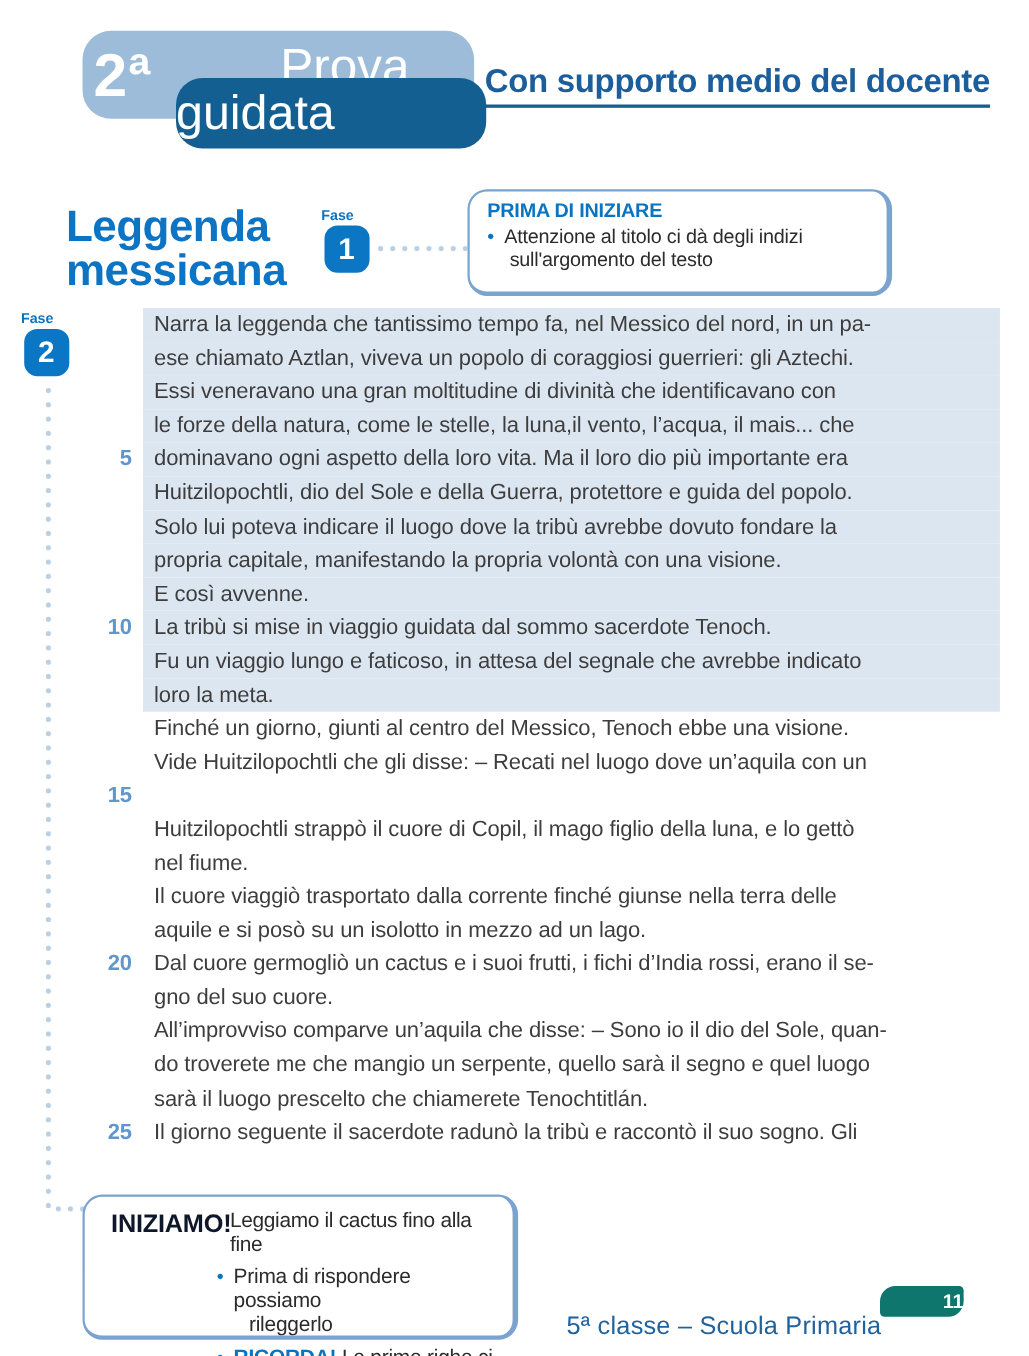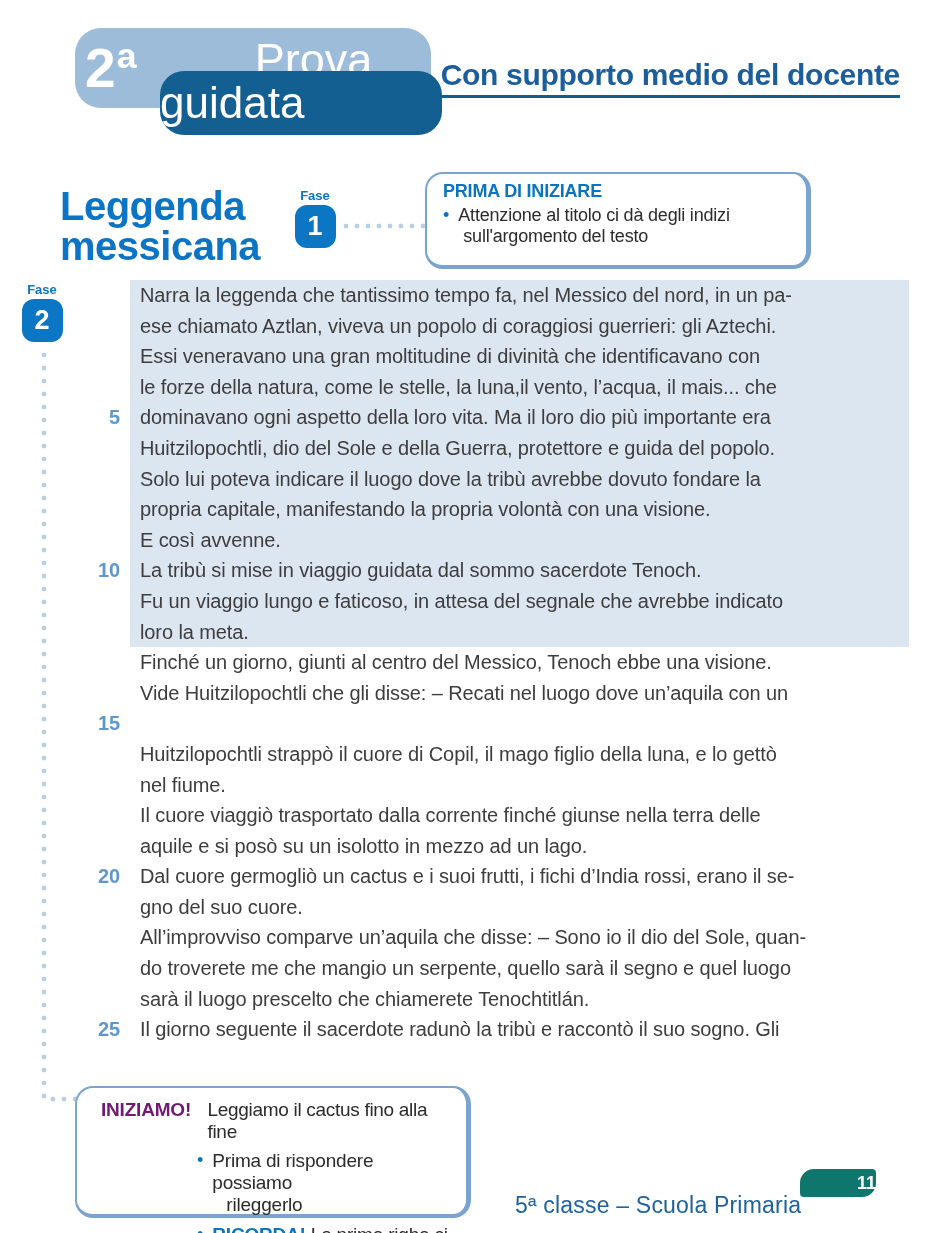--- a/index.html
+++ b/index.html
@@ -32,21 +32,21 @@
     color:#1b5e9b; letter-spacing:-0.3px;
   }
 
   
   .doc-title {
     position:absolute; left:60px; top:186px; font-size:40px; line-height:40px;
     font-weight:700; color:#0c74c4; letter-spacing:-0.5px;
   }
 
   
-  .fase { position:absolute; width:46px; text-align:center; }
+  .fase { position:absolute; width:46px; text-align:left; }
   .fase-1 { left:292px; top:188px; }
   .fase-2 { left:19px; top:282px; }
   .flabel { display:block; font-size:13px; font-weight:700; color:#0b74c4; margin-bottom:2px; }
   .fnum {
     width:41px; height:43px; margin:0 auto; background:#0b77c4; border-radius:12px;
     color:#ffffff; font-size:27px; font-weight:700;
     display:flex; align-items:center; justify-content:center;
   }
 
   
@@ -74,21 +74,21 @@
   .bullet { display:flex; }
   .bullet + .bullet { margin-top:7px; }
   .dot { color:#0b74c0; font-size:18px; line-height:1.2; margin-right:9px; }
   .blines { flex:1; }
   .bline { font-size:18px; color:#2b2b2b; line-height:1.17; letter-spacing:-0.2px; }
   .bline.cont { padding-left:5px; }
   .blabel { color:#0b74c0; font-weight:700; }
 
   .iniziamo { left:75px; top:1086px; width:396px; height:132px; padding:11px 8px 0 24px; }
   .iniz-head { display:flex; margin-bottom:7px; }
-  .iniz-title { font-size:19px; font-weight:700; color:#701a75; width:108px; letter-spacing:-0.2px; }
+  .iniz-title { font-size:23px; font-weight:700; color:#0f172a; width:108px; letter-spacing:-0.2px; }
   .iniz-intro { font-size:19px; color:#2b2b2b; letter-spacing:-0.3px; }
   .iniz-bullets { margin-left:96px; }
   .iniz-bullets .bline { font-size:19px; }
   .iniz-bullets .bline.cont { padding-left:14px; }
 
   
   .passage { position:absolute; left:130px; top:280px; width:779px; }
   .pline {
     position:relative; height:30.6px; line-height:30.6px; font-size:20px;
     color:#3d3d3d; padding-left:10px; white-space:nowrap; letter-spacing:-0.1px;

